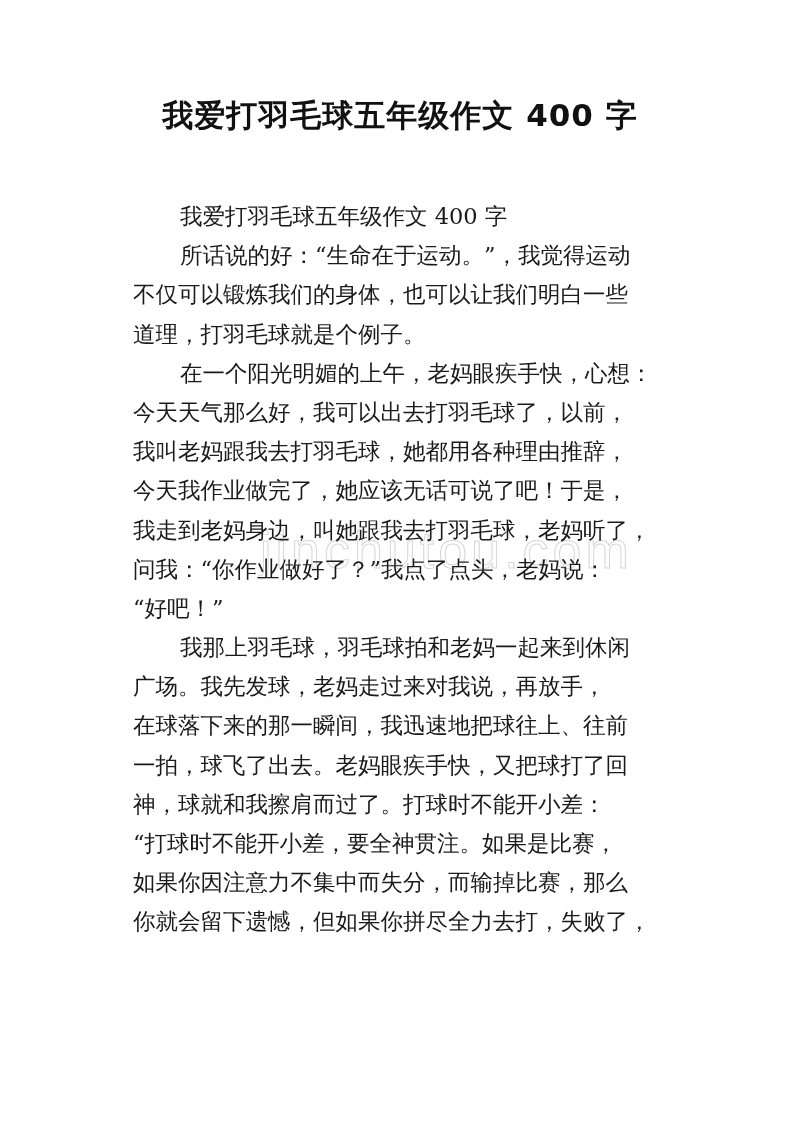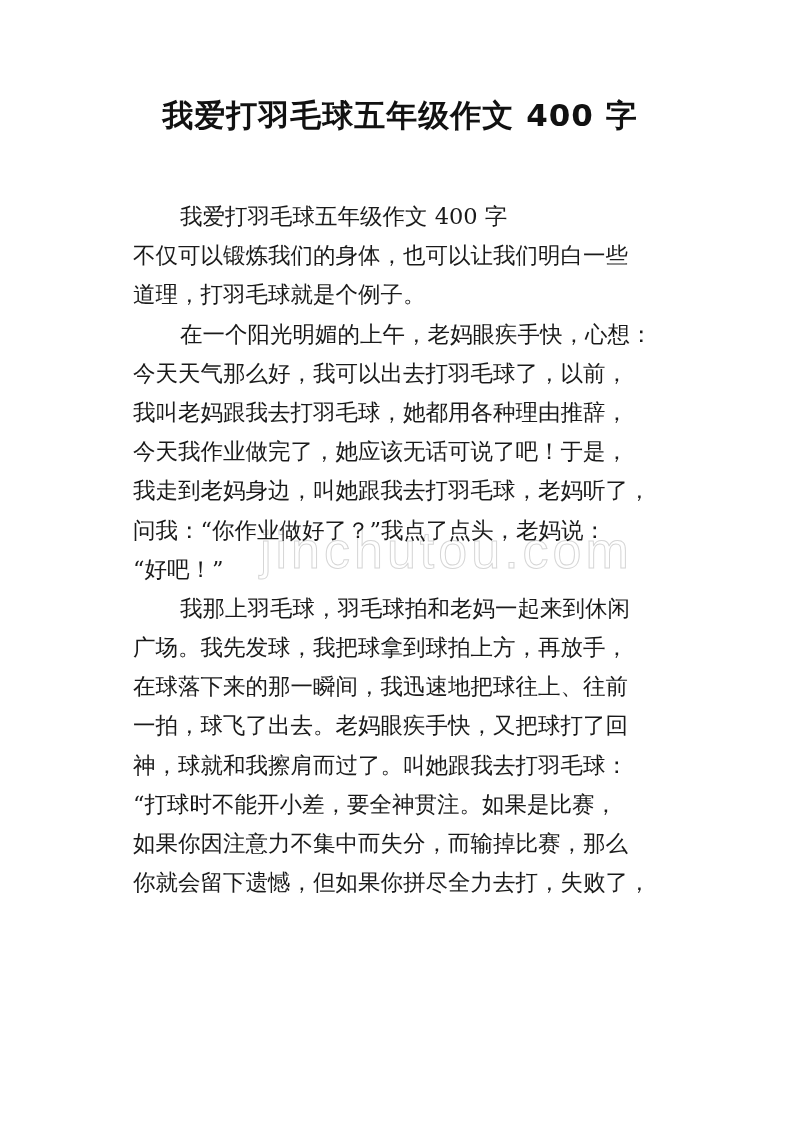--- a/index.html
+++ b/index.html
@@ -28,31 +28,32 @@
 </head>
 <body>
 
 <div class="page">
   <div class="title">我爱打羽毛球五年级作文 400 字</div>
 
   <div class="watermark">jinchutou.com</div>
 
   <div class="body-text">
     <div class="line indent">我爱打羽毛球五年级作文 400 字</div>
+    <div class="line indent">所话说的好：“生命在于运动。”，我觉得运动</div>
     <div class="line">不仅可以锻炼我们的身体，也可以让我们明白一些</div>
     <div class="line">道理，打羽毛球就是个例子。</div>
     <div class="line indent">在一个阳光明媚的上午，老妈眼疾手快，心想：</div>
     <div class="line">今天天气那么好，我可以出去打羽毛球了，以前，</div>
     <div class="line">我叫老妈跟我去打羽毛球，她都用各种理由推辞，</div>
     <div class="line">今天我作业做完了，她应该无话可说了吧！于是，</div>
     <div class="line">我走到老妈身边，叫她跟我去打羽毛球，老妈听了，</div>
     <div class="line">问我：“你作业做好了？”我点了点头，老妈说：</div>
     <div class="line">“好吧！”</div>
     <div class="line indent">我那上羽毛球，羽毛球拍和老妈一起来到休闲</div>
-    <div class="line">广场。我先发球，我把球拿到球拍上方，再放手，</div>
+    <div class="line">广场。我先发球，老妈走过来对我说，再放手，</div>
     <div class="line">在球落下来的那一瞬间，我迅速地把球往上、往前</div>
     <div class="line">一拍，球飞了出去。老妈眼疾手快，又把球打了回</div>
-    <div class="line">神，球就和我擦肩而过了。叫她跟我去打羽毛球：</div>
+    <div class="line">神，球就和我擦肩而过了。打球时不能开小差：</div>
     <div class="line">“打球时不能开小差，要全神贯注。如果是比赛，</div>
     <div class="line">如果你因注意力不集中而失分，而输掉比赛，那么</div>
     <div class="line">你就会留下遗憾，但如果你拼尽全力去打，失败了，</div>
   </div>
 </div>
 
 </body></html>

